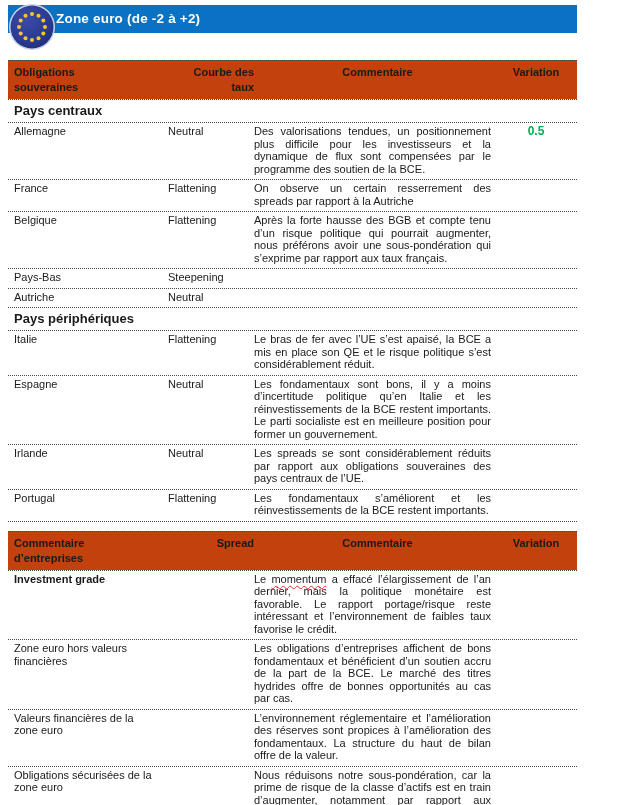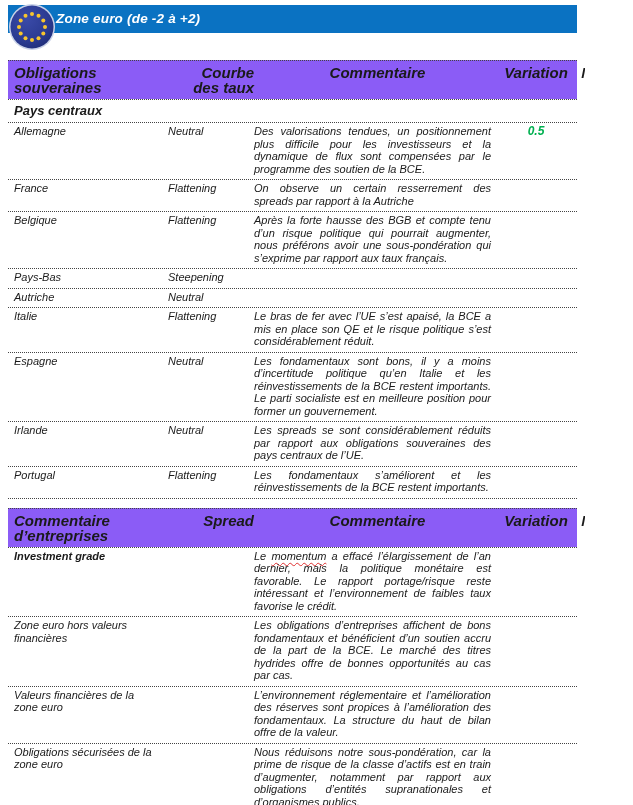--- a/index.html
+++ b/index.html
@@ -1,39 +1,39 @@
 <!DOCTYPE html>
 <html style="--bar: #0a72c2; --positive: #00B050; --negative: #ee7c0d; --neutral: #ffc000; --logo_navy: #2a3a90; --logo_star: #f7c52d;"><head>
 <meta charset="utf-8">
 <style>
   html,body{margin:0;padding:0;background:#fff;}
   .page{
     width:585px;height:805px;position:relative;overflow:hidden;
-    font-family:"Liberation Sans",sans-serif;color:#1a1a1a;background:#fff;font-style:italic;
+    font-family:"Liberation Sans",sans-serif;color:#1a1a1a;background:#fff;
   }
   
   .title-bar{
     position:relative;margin:5px 8px 0 8px;height:28px;
     background:var(--bar,#0a72c2);
   }
   .title-bar .bar-title{
     color:#fff;font-weight:bold;font-size:13.5px;line-height:28px;padding-left:48px;
     letter-spacing:.2px;white-space:nowrap;
   }
   .eu-logo{position:absolute;left:0;top:-3px;width:48px;height:50px;}
   
   .tbl{margin:0 8px;border-bottom:1px dotted #444;}
   .tbl-1{margin-top:27px;}
   .tbl-2{margin-top:9px;}
   .trow,.thead-row{
     display:grid;grid-template-columns:160px 86px 247px 70px 54px;
     border-top:1px dotted #444;
   }
   .thead-row{
-    background:#8b5cf6;font-weight:bold;font-size:15px;line-height:15px;
+    background:#c2410c;font-weight:bold;font-size:11px;line-height:15px;
     padding:3px 0 4px;
   }
   .thead-row .hc{padding-top:1px;}
   .hc1{padding-left:6px;}
   .hc1 span{display:inline-block;max-width:118px;}
   .hc2{text-align:right;}
   .hc2 span{display:inline-block;max-width:66px;}
   .hc3,.hc4,.hc5{text-align:center;}
   .sec-row{
     border-top:1px dotted #444;font-weight:bold;font-size:13px;
@@ -133,20 +133,21 @@
   </div>
 
   <div class="trow">
     <div class="cell c-name">Autriche</div>
     <div class="cell c-curve">Neutral</div>
     <div class="cell c-comment"></div>
     <div class="cell c-var"></div>
     <div class="cell c-note col-neutral">0</div>
   </div>
 
+  <div class="sec-row">Pays périphériques</div>
 
   <div class="trow">
     <div class="cell c-name">Italie</div>
     <div class="cell c-curve">Flattening</div>
     <div class="cell c-comment">Le bras de fer avec l’UE s’est apaisé, la BCE a mis en place son QE et le risque politique s’est considérablement réduit.</div>
     <div class="cell c-var"></div>
     <div class="cell c-note col-positive">0.5</div>
   </div>
 
   <div class="trow">

